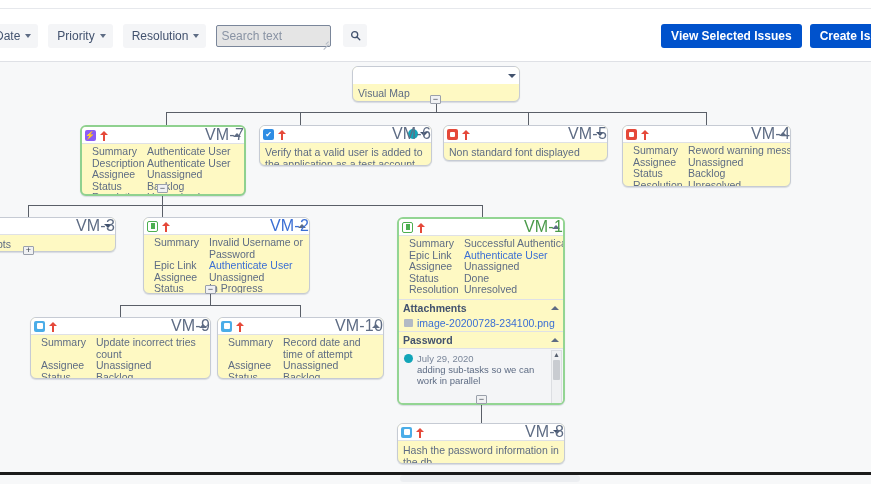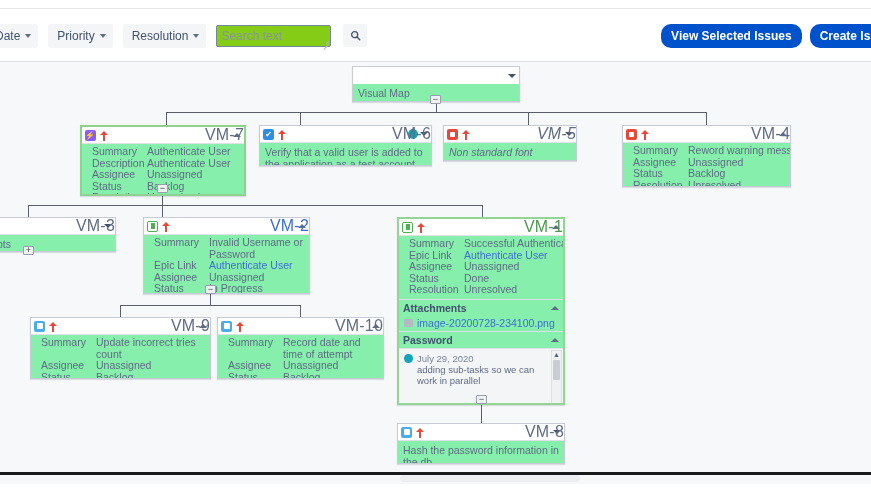--- a/index.html
+++ b/index.html
@@ -32,21 +32,21 @@
     color:#42526e; font-size:12px; font-family:"Liberation Sans", sans-serif;
     display:flex; align-items:center; gap:5px; cursor:pointer;
     margin-right:10px; white-space:nowrap;
   }
   .filter-btn .caret {
     width:0;height:0;border-left:3.5px solid transparent;border-right:3.5px solid transparent;
     border-top:4px solid #5e6c84; display:inline-block;
   }
   .search-box {
     position:relative; height:22px; width:115px; margin-right:12px;
-    border:1px solid #7a869a; background:#84cc16; border-radius:2px;
+    border:1px solid #7a869a; background:#e5e5e5; border-radius:2px;
   }
   .search-box input {
     width:100%; height:100%; border:none; outline:none; background:transparent;
     font-size:12px; color:#42526e; padding:0 4px;
     font-family:"Liberation Sans", sans-serif;
   }
   .search-box input::placeholder { color:#8993a4; }
   .resize-grip {
     position:absolute; right:1px; bottom:1px; width:7px; height:7px; pointer-events:none;
   }
@@ -55,36 +55,36 @@
   }
   .resize-grip:before { width:7px; bottom:0; transform:rotate(-45deg); transform-origin:100% 100%; }
   .resize-grip:after  { width:4px; bottom:3px; transform:rotate(-45deg); transform-origin:100% 100%; }
 
   .search-go {
     width:24px; height:23px; background:#f4f5f7; border:none; border-radius:3px;
     display:flex; align-items:center; justify-content:center; cursor:pointer;
   }
   .tb-right { position:absolute; right:0; top:0; height:53px; display:flex; align-items:center; padding-right:0; }
   .primary-btn {
-    background:#0052cc; color:#fff; border:none; border-radius:10px;
+    background:#0052cc; color:#fff; border:none; border-radius:3px;
     height:24px; padding:0 10px; font-size:12px; font-weight:bold; cursor:pointer;
     font-family:"Liberation Sans", sans-serif; white-space:nowrap; margin-left:8px;
   }
 
   
   .canvas {
     position:absolute; left:0; top:62px; width:871px; height:412px;
     background:#f7f8f9; overflow:hidden;
   }
   .canvas-svg { position:absolute; left:0; top:0; width:871px; height:412px; }
 
   
   .node {
-    position:absolute; background:#86efac;
-    border:1px solid #c6cbd4; border-radius:0;
+    position:absolute; background:#fef9c3;
+    border:1px solid #c6cbd4; border-radius:6px;
     box-shadow:0 1px 1px rgba(9,30,66,.13);
     font-size:10.5px; color:#5e6c84; overflow:hidden;
   }
   .node.selected { border:2px solid #8fd18f; }
   .node.selected.green-strong { border:2px solid #93d593; }
 
   .node-head {
     position:relative; height:17px; display:flex; align-items:center;
     padding:0 3px; border-bottom:1px solid #dfe1e6; background:#fff;
   }
@@ -296,21 +296,21 @@
       <div class="node-head" style="border-bottom:1px solid #dfe1e6;">
         <span class="type-ico ico-task"></span>
         <span class="prio-ico"></span>
         <span class="node-key">VM-6</span>
         <span class="avatar-dot"></span>
         <span class="caret-down"></span>
       </div>
       <div class="plain-body">Verify that a valid user is added to the application as a test account</div>
     </div>
 
-    <div class="node noborderhead" style="left:443px; top:63px; width:134px; height:36px;font-style:italic;">
+    <div class="node noborderhead" style="left:443px; top:63px; width:165px; height:36px;">
       <div class="node-head" style="border-bottom:1px solid #dfe1e6;">
         <span class="type-ico ico-bug"></span>
         <span class="prio-ico"></span>
         <span class="node-key">VM-5</span>
         <span class="caret-down"></span>
       </div>
       <div class="plain-body">Non standard font displayed</div>
     </div>
 
     <div class="node" style="left:622px; top:63px; width:169px; height:62px;">

